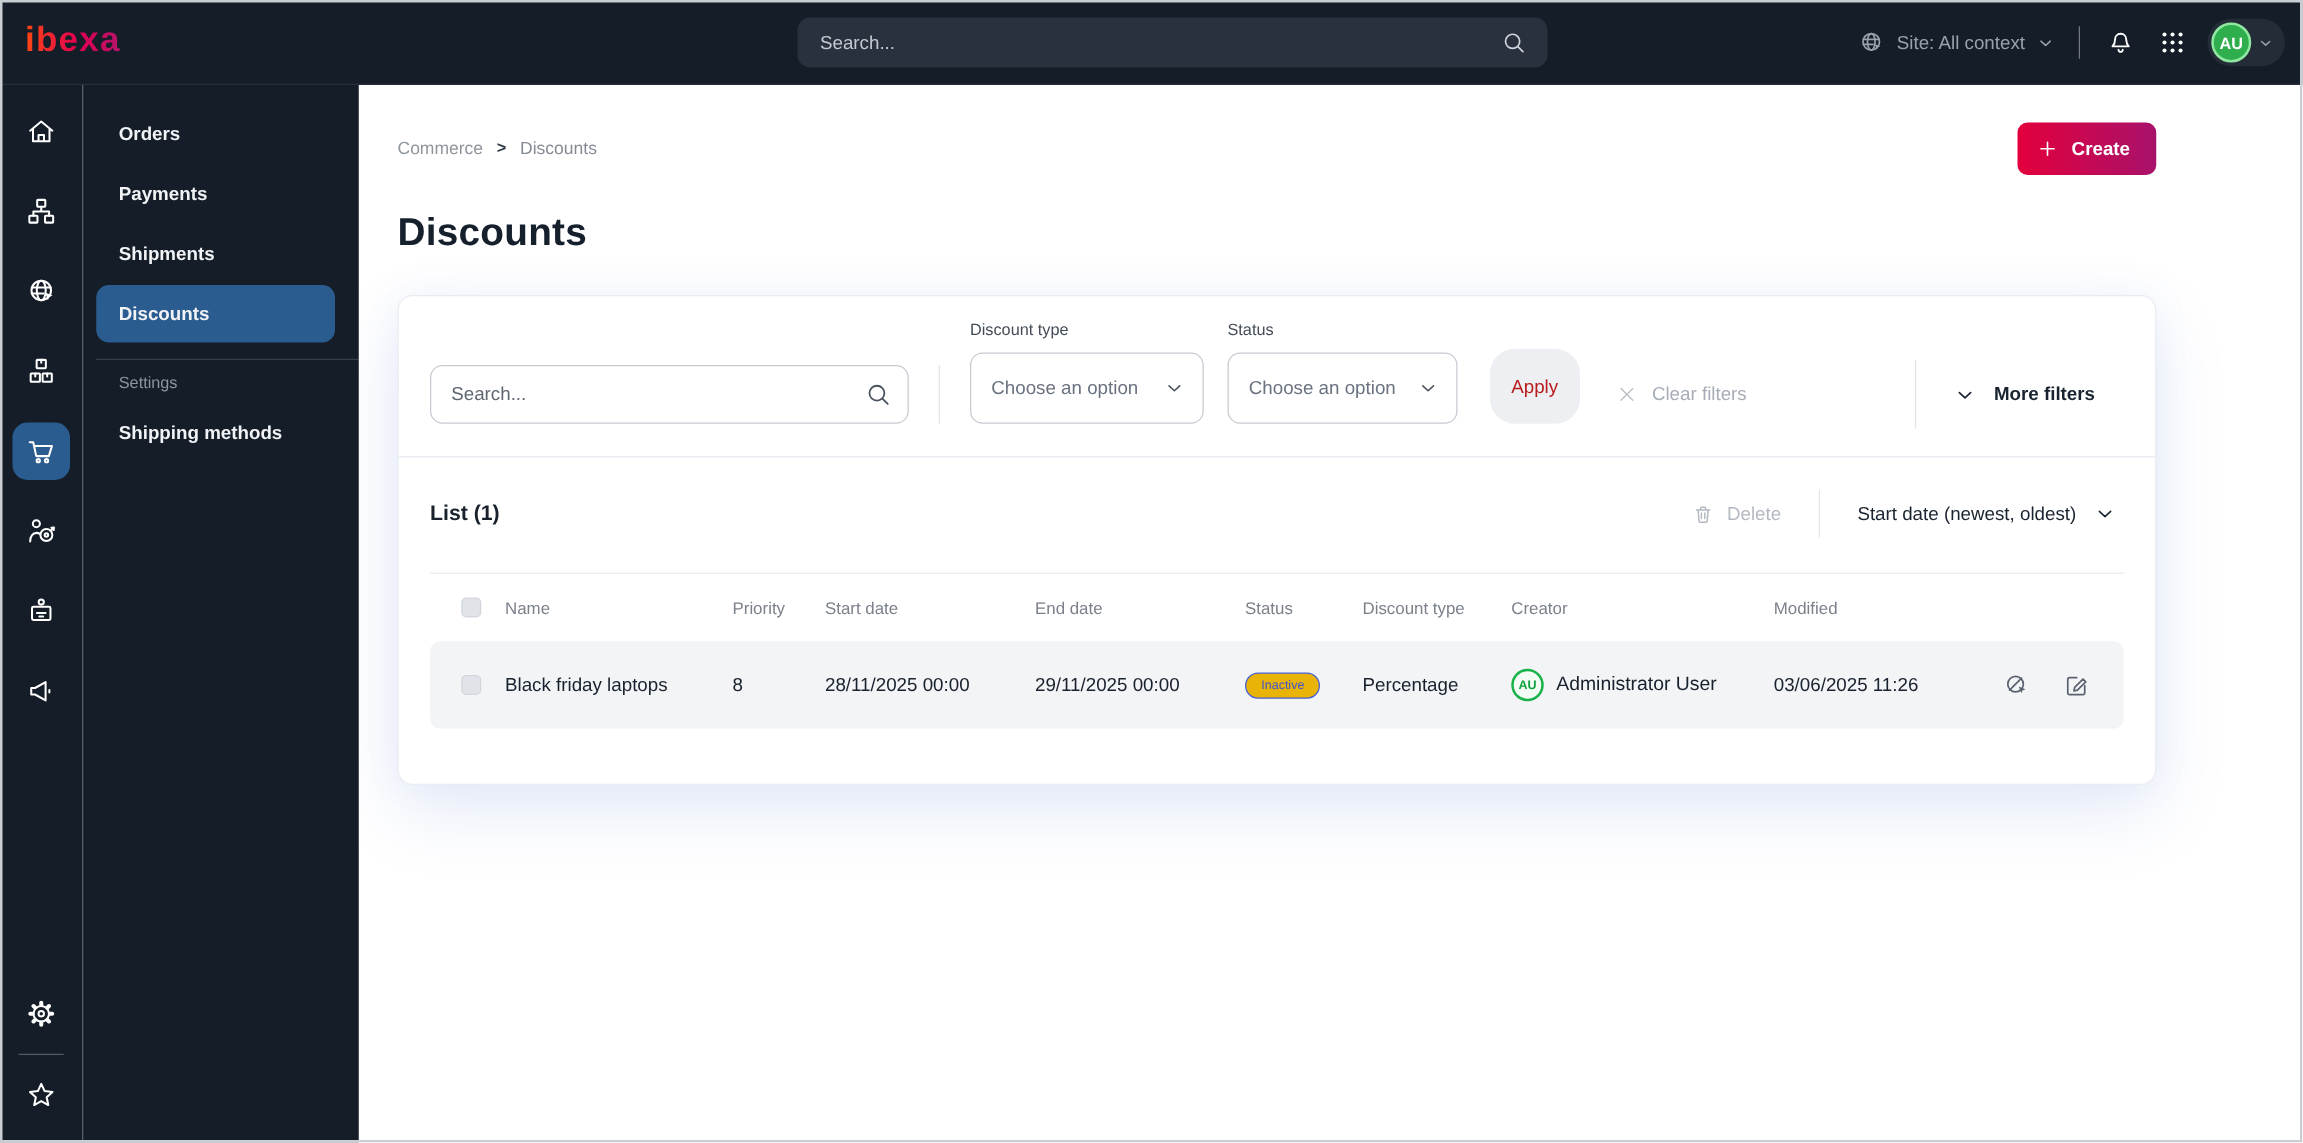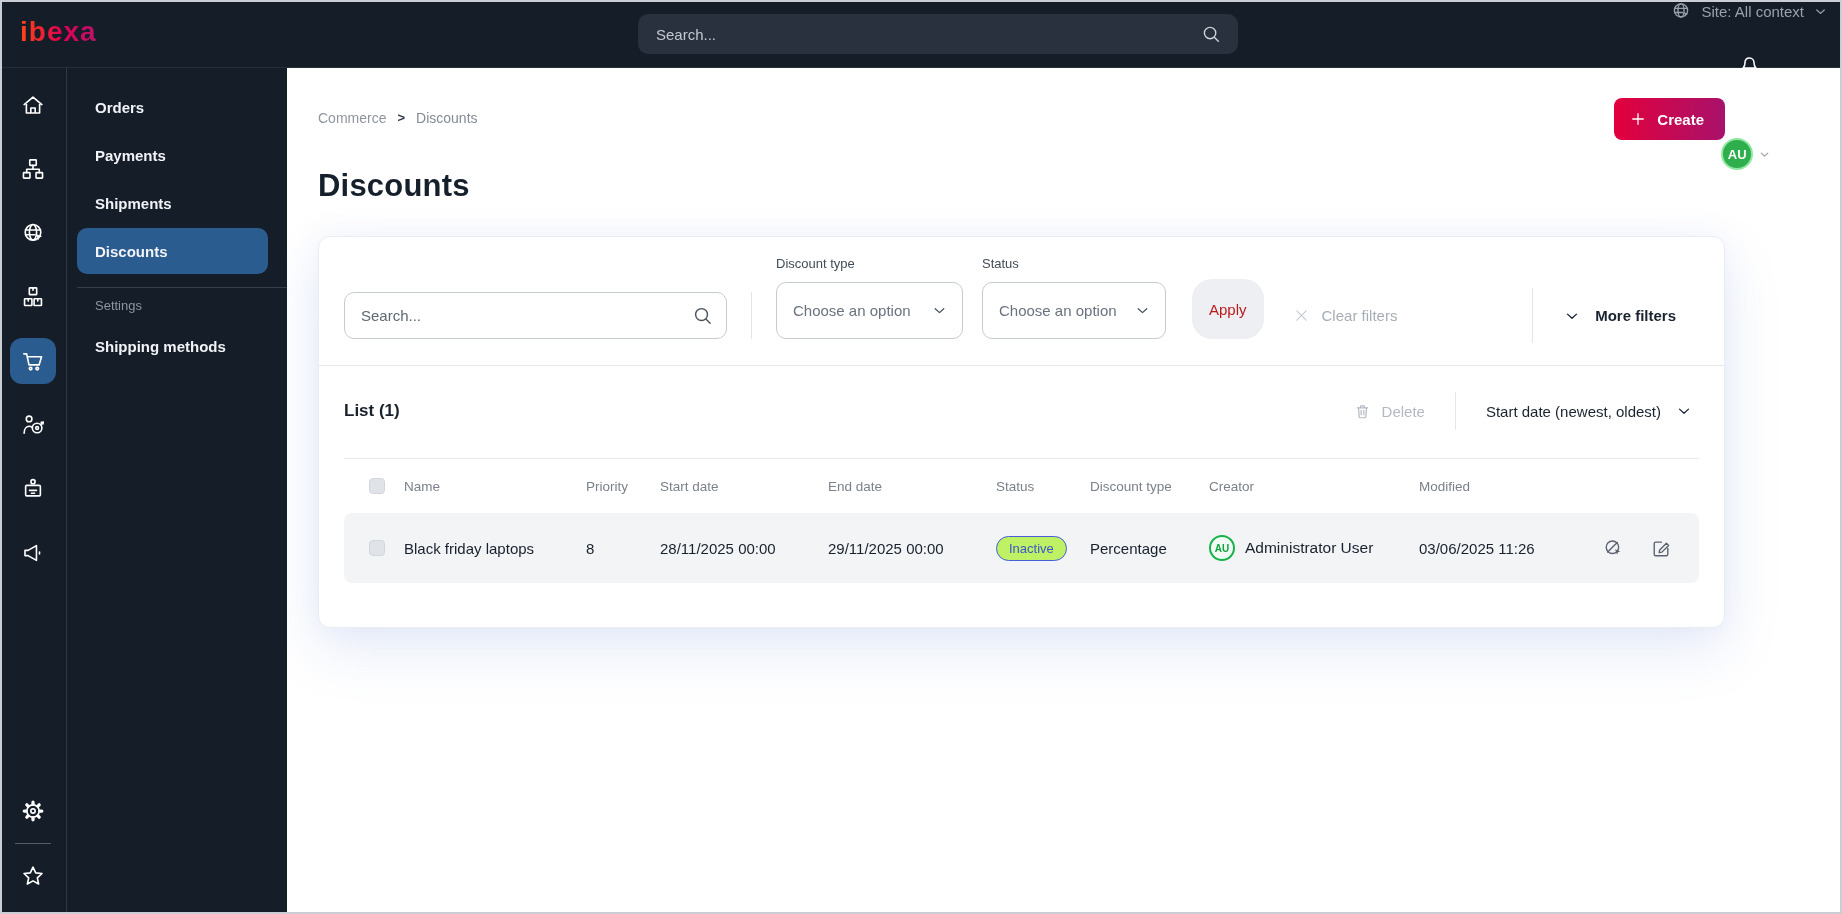--- a/index.html
+++ b/index.html
@@ -17,21 +17,21 @@
   
   .topbar { position:absolute; top:0; left:0; right:0; height:68px; background:#141d28;
             border-bottom:1px solid rgba(255,255,255,.08); z-index:5; }
   .logo { position:absolute; left:20px; top:16px; font-size:28px; font-weight:800; letter-spacing:1px;
           background:linear-gradient(90deg,#ff4713,#e00050 55%,#b5156b);
           -webkit-background-clip:text; background-clip:text; color:transparent; cursor:pointer; }
   .gsearch { position:absolute; left:638px; top:14px; width:600px; height:40px; background:#28313d;
              border-radius:10px; display:flex; align-items:center; padding:0 16px; }
   .gsearch input { flex:1; background:transparent; border:none; outline:none; color:#d6dae0; font-size:15px; }
   .gsearch input::placeholder { color:#c3c9d1; opacity:1; }
-  .topbar-right { position:absolute; right:14px; top:0; height:68px; display:flex; align-items:center; gap:15px;flex-direction:column; }
+  .topbar-right { position:absolute; right:14px; top:0; height:68px; display:flex; align-items:center; gap:15px; }
   .site-context { display:flex; align-items:center; gap:9px; color:#99a2ac; font-size:15px; cursor:pointer; }
   .tb-div { width:1px; height:26px; background:rgba(255,255,255,.4); margin:0 4px; }
   .tb-icon { cursor:pointer; padding:2px; }
   .avatar-group { display:flex; align-items:center; gap:5px; background:rgba(255,255,255,.07);
                   border-radius:999px; padding:3px 9px 3px 3px; cursor:pointer; }
   .avatar { width:32px; height:32px; border-radius:50%; background:#2fae4e; border:2px solid #8ee8a0;
             color:#fff; font-weight:700; font-size:13px; display:flex; align-items:center; justify-content:center; }
 
   
   .rail { position:absolute; top:68px; left:0; bottom:0; width:66px; background:#141d28; z-index:4; }
@@ -101,21 +101,21 @@
               cursor:pointer; background:none; border:none; }
   .tbl-top { height:1px; background:#e8ebef; margin-top:34px; }
 
   .tgrid { display:grid; grid-template-columns:60px 182px 74px 168px 168px 94px 119px 210px 183px 1fr; align-items:center; }
   .thead { height:54px; color:#7b818b; font-size:13.5px; }
   .trow { height:70px; background:#f3f4f6; border-radius:8px; font-size:15px; color:#18212e; }
   .cell-check { padding-left:25px; }
   .cb { width:16px; height:16px; border-radius:4px; background:#e0e3e8; border:1px solid #d2d6dc; cursor:pointer; }
   .name-link { color:#18212e; text-underline-offset:3px; cursor:pointer; }
   .badge { display:inline-flex; align-items:center; padding:4px 12px; border-radius:999px;
-           border:1px solid #4560d6; color:#3c55cc; font-size:13px; background:#bef264; }
+           border:1px solid #4560d6; color:#3c55cc; font-size:10px; background:#eab308; }
   .creator { display:flex; align-items:center; gap:10px; font-size:15.5px; }
   .row-avatar { width:26px; height:26px; border-radius:50%; border:2px solid #17b34a; background:#f2fcf4;
                 color:#0ea23e; font-size:10px; font-weight:700; display:flex; align-items:center; justify-content:center; }
   .actions { display:flex; align-items:center; gap:26px; }
   .act-btn { cursor:pointer; background:none; border:none; padding:0; }
 </style>
 </head>
 <body>
 
 <header class="topbar">

